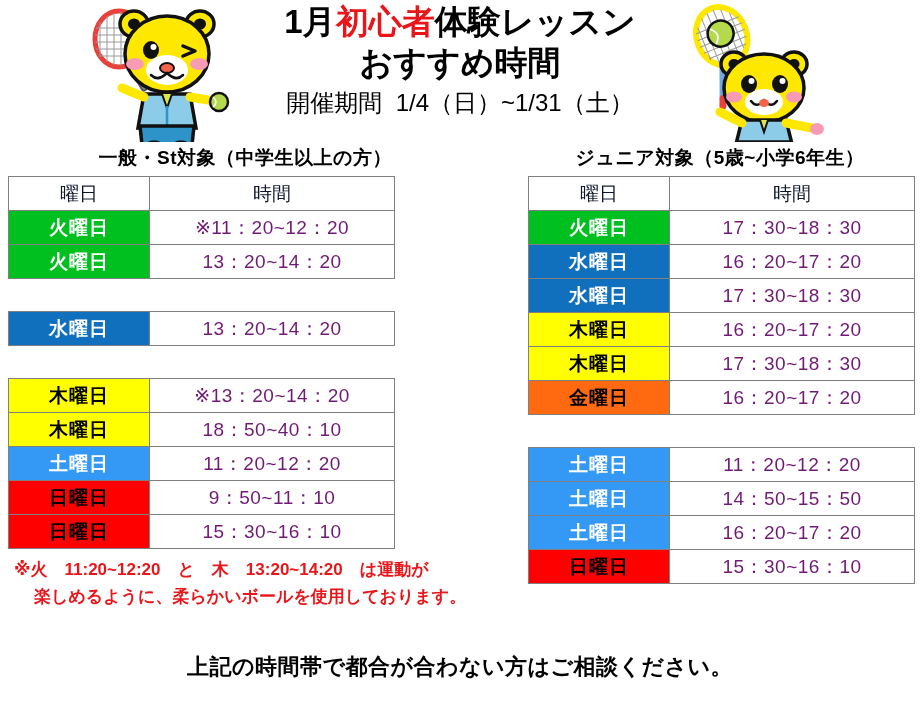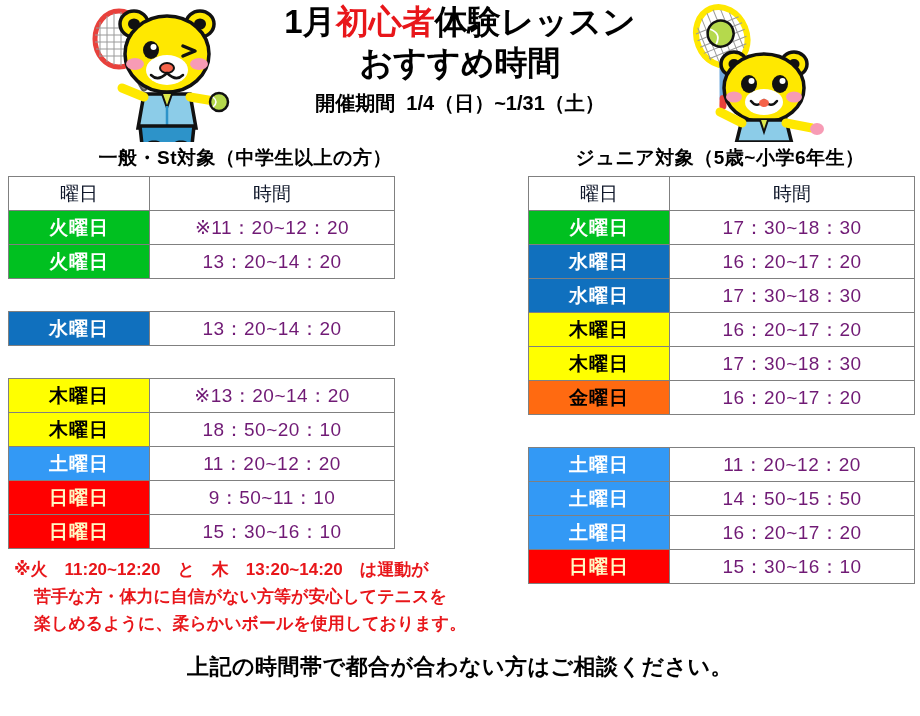--- a/index.html
+++ b/index.html
@@ -37,22 +37,22 @@
     white-space: nowrap;
   }
   .title-accent { color: #E8161A; }
   .title-line2 {
     font-size: 33px;
     font-weight: bold;
     line-height: 42px;
     white-space: nowrap;
   }
   .title-line3 {
-    font-size: 20px;
-    font-weight: bold;
+    font-size: 24px;
+    font-weight: normal;
     line-height: 30px;
     margin-top: 4px;
     white-space: nowrap;
   }
 
   
   .mascot {
     position: absolute;
     top: 2px;
   }
@@ -107,21 +107,21 @@
     letter-spacing: 1px;
   }
   
   .sched-table { border: 1px solid #595959; }
 
   
   .d-green  { background: #00C020; color: #ffffff; }
   .d-blue   { background: #1070BE; color: #ffffff; }
   .d-yellow { background: #FFFF00; color: #000000; }
   .d-ltblue { background: #3399F5; color: #ffffff; }
-  .d-red    { background: #FF0000; color: #fef9c3; }
+  .d-red    { background: #FF0000; color: #000000; }
   .d-orange { background: #FF6A11; color: #000000; }
 
   
   #footnote {
     position: absolute;
     left: 14px;
     top: 556px;
     width: 500px;
     color: #E8161A;
     font-size: 17px;
@@ -298,21 +298,21 @@
       </tbody>
     </table>
     <table class="sched-table" style="left: 8px; top: 378px;">
       <tbody>
         <tr>
           <td class="col-day day-cell d-yellow">木曜日</td>
           <td class="col-time time-cell">※13：20~14：20</td>
         </tr>
         <tr>
           <td class="col-day day-cell d-yellow">木曜日</td>
-          <td class="col-time time-cell">18：50~20：10</td>
+          <td class="col-time time-cell">18：50~40：10</td>
         </tr>
         <tr>
           <td class="col-day day-cell d-ltblue">土曜日</td>
           <td class="col-time time-cell">11：20~12：20</td>
         </tr>
         <tr>
           <td class="col-day day-cell d-red">日曜日</td>
           <td class="col-time time-cell">9：50~11：10</td>
         </tr>
         <tr>
@@ -376,17 +376,16 @@
         <tr>
           <td class="col-day day-cell d-red">日曜日</td>
           <td class="col-time time-cell">15：30~16：10</td>
         </tr>
       </tbody>
     </table>
   </div>
 
 <div id="footnote">
     <div class="fn-line">※火　11:20~12:20　と　木　13:20~14:20　は運動が</div>
-    <div class="fn-line indent">苦手な方・体力に自信がない方等が安心してテニスを</div>
     <div class="fn-line indent">楽しめるように、柔らかいボールを使用しております。</div>
   </div>
 
 <div id="closing">上記の時間帯で都合が合わない方はご相談ください。</div>
 
 </body></html>

